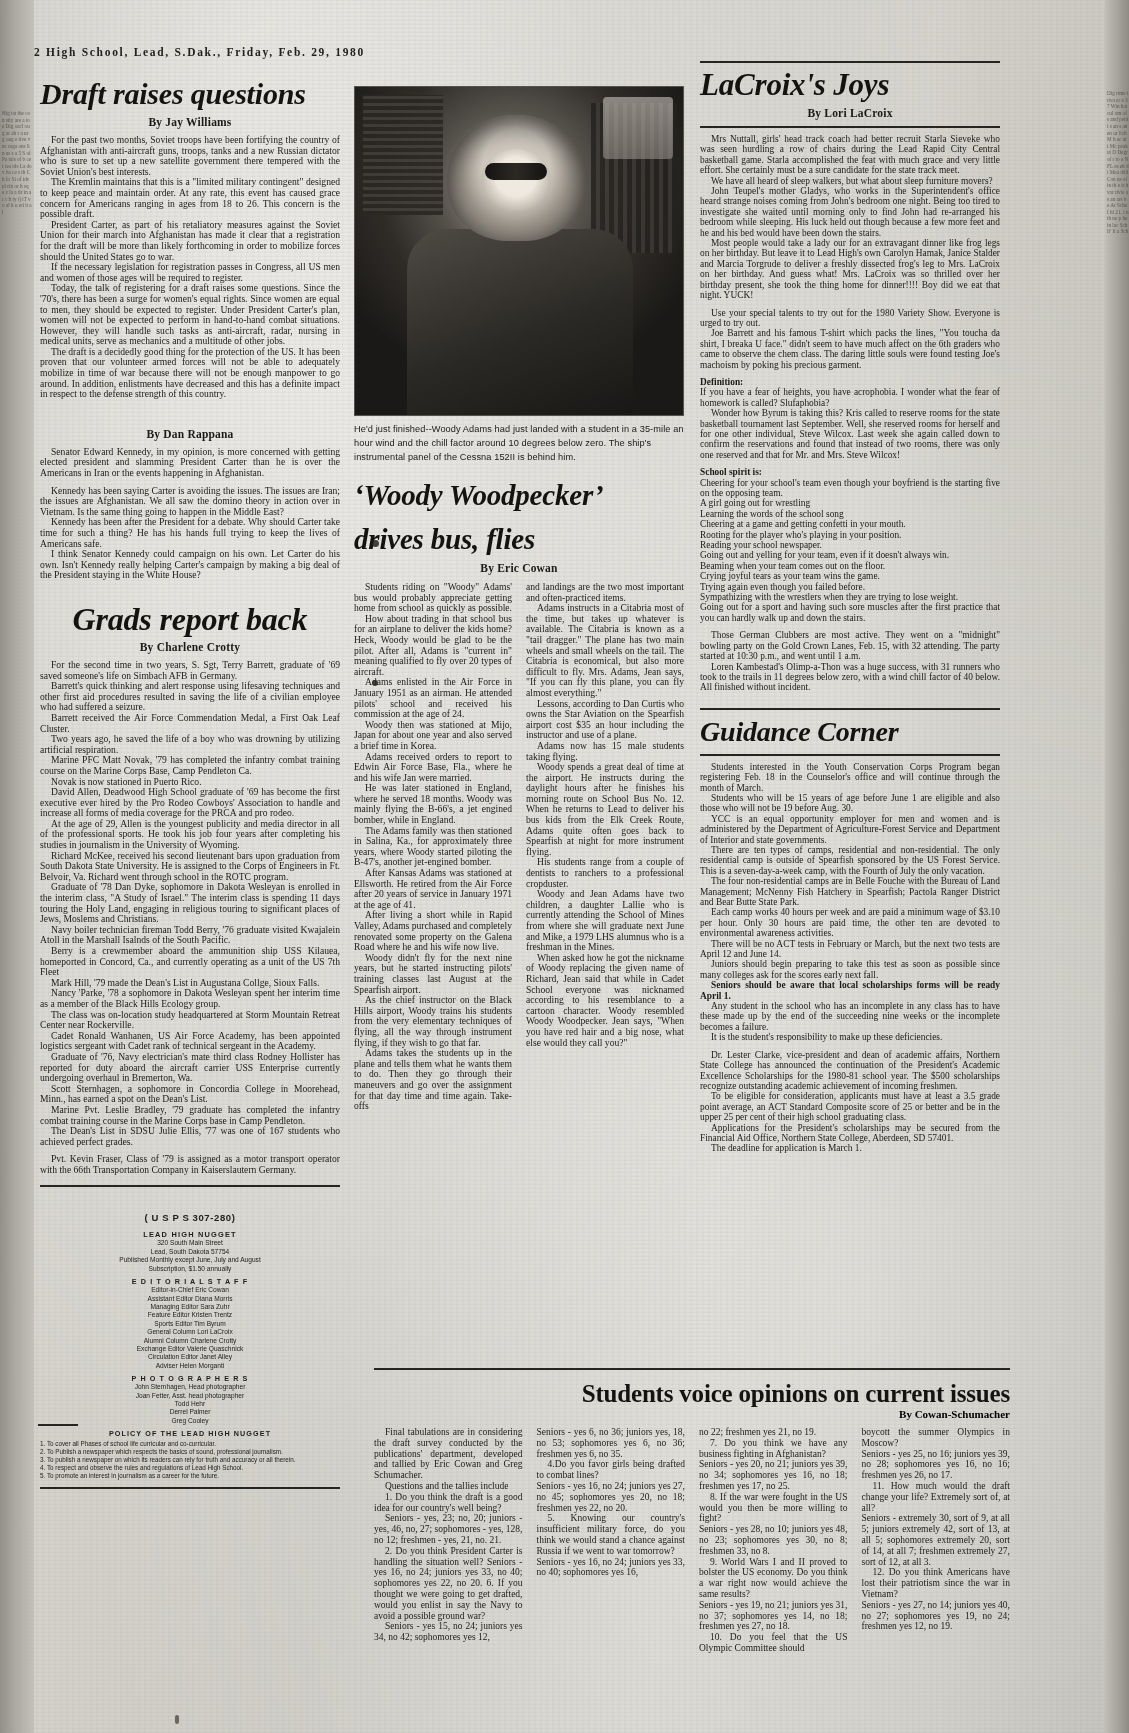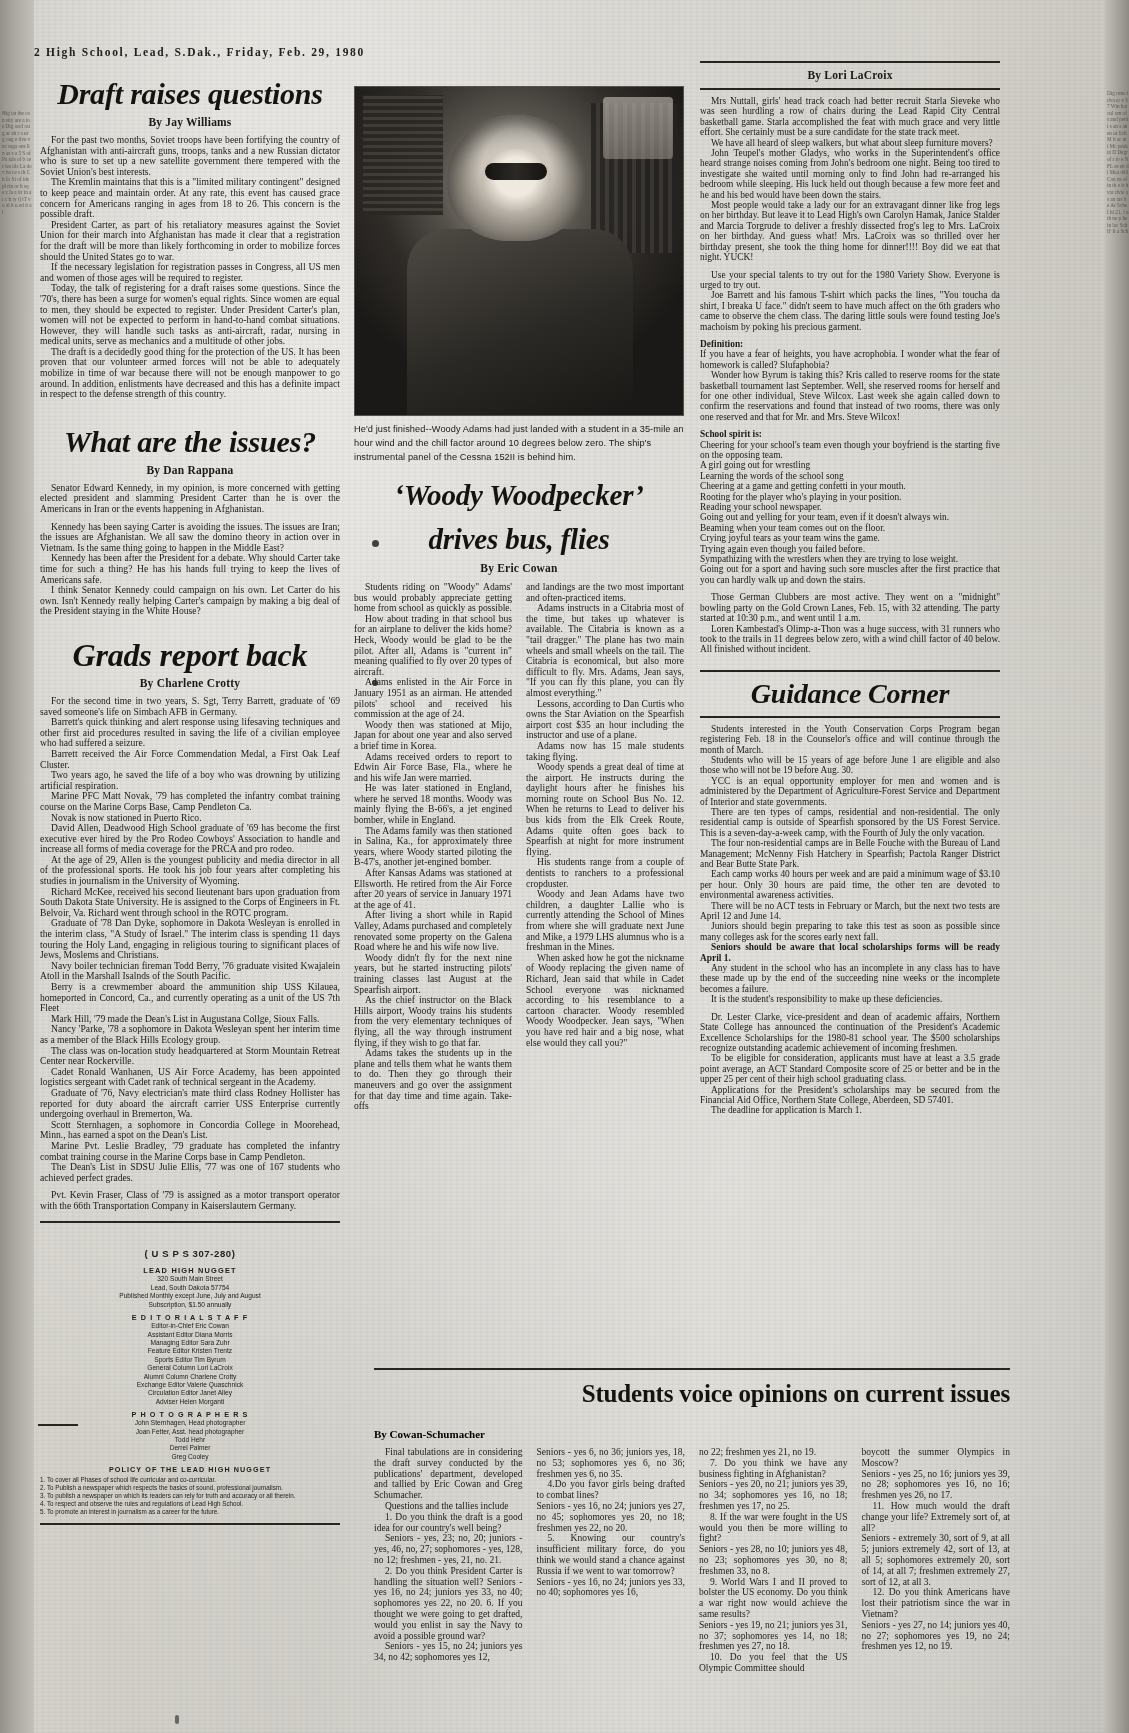--- a/index.html
+++ b/index.html
@@ -60,21 +60,21 @@
   
   .col-a { position:absolute; left:40px; top:78px; width:300px; }
   .col-photo { position:absolute; left:354px; top:86px; width:330px; }
   .col-c { position:absolute; left:700px; top:56px; width:300px; }
 
   
   h1.hl {
     font-family:"Liberation Serif", serif;
     font-style:italic; font-weight:bold;
     font-size:30px; line-height:32px;
-    margin:0 0 6px 0; color:#141310; text-align:center;
+    margin:0 0 6px 0; color:#141310; 
     letter-spacing:-0.2px;
   }
   h1.hl-left { text-align:center; }
   .byline {
     text-align:center; font-weight:bold; font-size:11.5px;
     margin:2px 0 7px 0; color:#1b1a17; letter-spacing:.2px;
   }
   .rule { height:2px; background:#25241f; margin:5px 0 6px; }
 
   .body p {
@@ -159,21 +159,21 @@
 
   
   .survey {
     position:absolute; left:374px; top:1380px; width:636px;
   }
   .survey h2 {
     font-family:"Liberation Serif", serif; font-weight:bold;
     font-size:25px; margin:0; text-align:right; color:#141310;
     letter-spacing:-0.2px;
   }
-  .survey .byline2 { text-align:left; font-size:11px; font-weight:bold; margin:20px 0 7px; }
+  .survey .byline2 { text-align:right; font-size:11px; font-weight:bold; margin:0 0 7px; }
   .survey-cols { display:flex; gap:14px; }
   .survey-cols > div { width:202px; }
   .survey-cols p { margin:0; font-size:9.5px; line-height:10.8px; text-align:justify; text-indent:11px; color:#1d1c18; }
   .survey-cols p.nohang { text-indent:0; }
 
   
   .hr-wide { position:absolute; left:374px; top:1368px; width:636px; height:2px; background:#26251f; }
   .hr-left-short { position:absolute; left:38px; top:1424px; width:40px; height:2px; background:#26251f; }
 
   
@@ -198,21 +198,20 @@
     <div class="body">
       <p>For the past two months, Soviet troops have been fortifying the country of Afghanistan with anti-aircraft guns, troops, tanks and a new Russian dictator who is sure to set up a new satellite government there tempered with the Soviet Union's best interests.</p>
       <p>The Kremlin maintains that this is a "limited military contingent" designed to keep peace and maintain order. At any rate, this event has caused grace concern for Americans ranging in ages from 18 to 26. This concern is the possible draft.</p>
       <p>President Carter, as part of his retaliatory measures against the Soviet Union for their march into Afghanistan has made it clear that a registration for the draft will be more than likely forthcoming in order to mobilize forces should the United States go to war.</p>
       <p>If the necessary legislation for registration passes in Congress, all US men and women of those ages will be required to register.</p>
       <p>Today, the talk of registering for a draft raises some questions. Since the '70's, there has been a surge for women's equal rights. Since women are equal to men, they should be expected to register. Under President Carter's plan, women will not be expected to perform in hand-to-hand combat situations. However, they will handle such tasks as anti-aircraft, radar, nursing in medical units, serve as mechanics and a multitude of other jobs.</p>
       <p>The draft is a decidedly good thing for the protection of the US. It has been proven that our volunteer armed forces will not be able to adequately mobilize in time of war because there will not be enough manpower to go around. In addition, enlistments have decreased and this has a definite impact in respect to the defense strength of this country.</p>
     </div>
 
     <div style="height:26px"></div>
-    <h1 class="hl">What are the issues?</h1>
     <div class="byline">By Dan Rappana</div>
     <div class="body">
       <p>Senator Edward Kennedy, in my opinion, is more concerned with getting elected president and slamming President Carter than he is over the Americans in Iran or the events happening in Afghanistan.</p>
       <div class="gap"></div>
       <p>Kennedy has been saying Carter is avoiding the issues. The issues are Iran; the issues are Afghanistan. We all saw the domino theory in action over in Vietnam. Is the same thing going to happen in the Middle East?</p>
       <p>Kennedy has been after the President for a debate. Why should Carter take time for such a thing? He has his hands full trying to keep the lives of Americans safe.</p>
       <p>I think Senator Kennedy could campaign on his own. Let Carter do his own. Isn't Kennedy really helping Carter's campaign by making a big deal of the President staying in the White House?</p>
     </div>
 
     <div style="height:22px"></div>
@@ -319,20 +318,21 @@
         <p>Woody spends a great deal of time at the airport. He instructs during the daylight hours after he finishes his morning route on School Bus No. 12. When he returns to Lead to deliver his bus kids from the Elk Creek Route, Adams quite often goes back to Spearfish at night for more instrument flying.</p>
         <p>His students range from a couple of dentists to ranchers to a professional cropduster.</p>
         <p>Woody and Jean Adams have two children, a daughter Lallie who is currently attending the School of Mines from where she will graduate next June and Mike, a 1979 LHS alumnus who is a freshman in the Mines.</p>
         <p>When asked how he got the nickname of Woody replacing the given name of Richard, Jean said that while in Cadet School everyone was nicknamed according to his resemblance to a cartoon character. Woody resembled Woody Woodpecker. Jean says, "When you have red hair and a big nose, what else would they call you?"</p>
       </div>
     </div>
   </div>
 
   <div class="col-c">
     <div class="rule"></div>
+    <h1 class="hl" style="font-size:31px">LaCroix's Joys</h1>
     <div class="byline">By Lori LaCroix</div>
     <div class="rule"></div>
 
     <div class="body">
       <p>Mrs Nuttall, girls' head track coach had better recruit Starla Sieveke who was seen hurdling a row of chairs during the Lead Rapid City Central basketball game. Starla accomplished the feat with much grace and very little effort. She certainly must be a sure candidate for the state track meet.</p>
       <p>We have all heard of sleep walkers, but what about sleep furniture movers?</p>
       <p>John Teupel's mother Gladys, who works in the Superintendent's office heard strange noises coming from John's bedroom one night. Being too tired to investigate she waited until morning only to find John had re-arranged his bedroom while sleeping. His luck held out though because a few more feet and he and his bed would have been down the stairs.</p>
       <p>Most people would take a lady our for an extravagant dinner like frog legs on her birthday. But leave it to  Lead High's own Carolyn Hamak, Janice Stalder and Marcia Torgrude to deliver a freshly dissected frog's leg to Mrs. LaCroix on her birthday. And guess what! Mrs. LaCroix was so thrilled over her birthday present, she took the thing home for dinner!!!! Boy did we eat that night. YUCK!</p>
       <div class="gap"></div>
       <p>Use your special talents to try out for the 1980 Variety Show. Everyone is urged to try out.</p>

